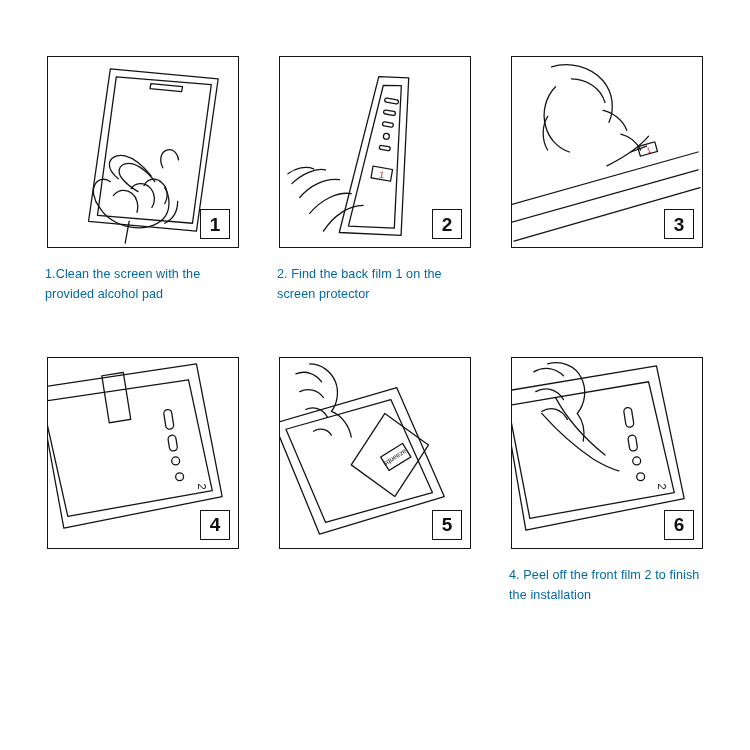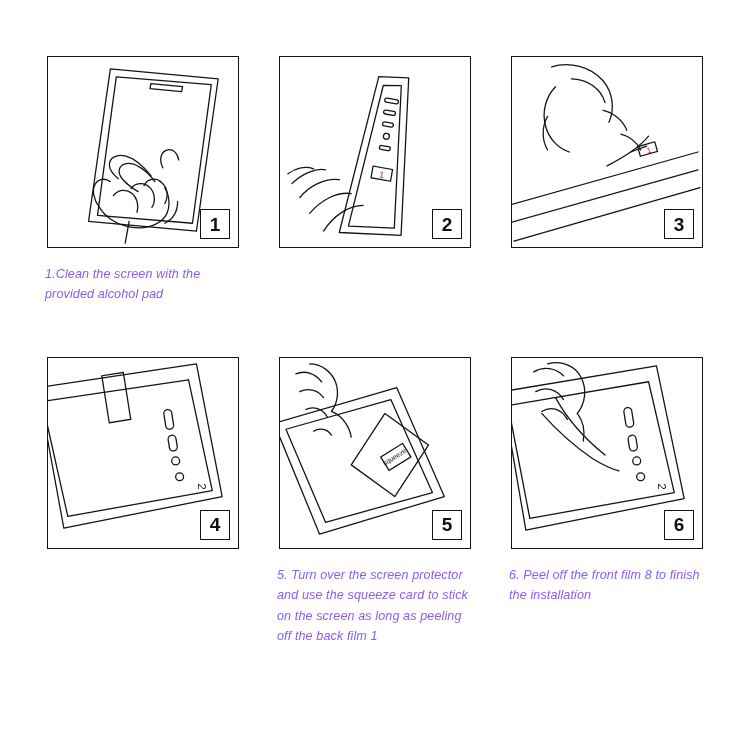--- a/index.html
+++ b/index.html
@@ -64,23 +64,22 @@
     font-weight: bold;
     line-height: 1;
     color: #111;
     box-sizing: border-box;
   }
   .caption {
     margin: 16px auto 0 auto;
     width: 196px;
     font-size: 12.6px;
     line-height: 1.62;
-    color: #8b5cf6;
+    color: #0369a1;
     letter-spacing: 0.1px;
-    font-style: italic;
   }
   .row1 .step { margin-bottom: 30px; }
   .row2 .step { margin-bottom: 0; }
   .rowwrap { margin-bottom: 22px; }
 </style>
 </head>
 <body>
 
 <div class="sheet">
 
@@ -139,20 +138,21 @@
             <path d="M30 158 c12 -14 28 -22 42 -20"></path>
             <path d="M44 176 c10 -16 26 -26 40 -26"></path>
             <path d="M8 118 c8 -6 18 -8 26 -5"></path>
           </g>
           <g transform="rotate(10 105 100)">
             <text x="106" y="122" font-family="'Liberation Sans', sans-serif" font-size="9" fill="#cc1616" text-anchor="middle">1</text>
           </g>
         </svg>
         <div class="badge">2</div>
       </div>
+      <div class="caption">2. Find the back film 1 on the screen protector</div>
     </div>
 
     <div class="step">
       <div class="panel">
         <svg viewBox="0 0 192 192">
           <g fill="none" stroke="#141414" stroke-width="1.3" stroke-linejoin="round" stroke-linecap="round">
 
             <path d="M-4 150 L188 96"></path>
             <path d="M-4 168 L188 114"></path>
             <path d="M2 186 L190 132"></path>
@@ -214,21 +214,20 @@
             <path d="M16 16 c10 -4 20 0 26 8"></path>
             <path d="M20 34 c8 -4 18 -2 24 6"></path>
             <path d="M26 52 c8 -4 18 0 22 8"></path>
             <path d="M34 74 c6 -4 14 -2 18 4"></path>
             <path d="M52 54 c10 4 18 14 20 26"></path>
           </g>
           <text x="117" y="102" transform="rotate(-32 117 102)" font-family="'Liberation Sans', sans-serif" font-size="7" fill="#111" text-anchor="middle">squeeze</text>
         </svg>
         <div class="badge">5</div>
       </div>
-      <div class="caption">5. Turn over the screen protector and use the squeeze card to stick on the screen as long as peeling off the back film 1</div>
     </div>
 
     <div class="step">
       <div class="panel">
         <svg viewBox="0 0 192 192">
           <g fill="none" stroke="#141414" stroke-width="1.3" stroke-linejoin="round" stroke-linecap="round">
 
             <path d="M-10 34 L146 8 L174 142 L14 174 Z"></path>
             <path d="M-4 48 L138 24 L164 136 L18 162 Z"></path>
 
@@ -243,17 +242,17 @@
             <path d="M36 6 c14 -4 28 2 34 14 c6 12 4 26 -4 36"></path>
             <path d="M22 14 c10 -6 22 -4 30 4"></path>
             <path d="M24 34 c10 -6 22 -2 28 8"></path>
             <path d="M30 54 c10 -6 20 -2 26 8"></path>
             <path d="M66 56 c6 8 8 18 6 28"></path>
           </g>
           <text x="148" y="130" transform="rotate(90 148 130)" font-family="'Liberation Sans', sans-serif" font-size="11" fill="#111" text-anchor="middle">2</text>
         </svg>
         <div class="badge">6</div>
       </div>
-      <div class="caption">6. Peel off the front film 8 to finish the installation</div>
+      <div class="caption">4. Peel off the front film 2 to finish the installation</div>
     </div>
   </div>
 
 </div>
 
 </body></html>

